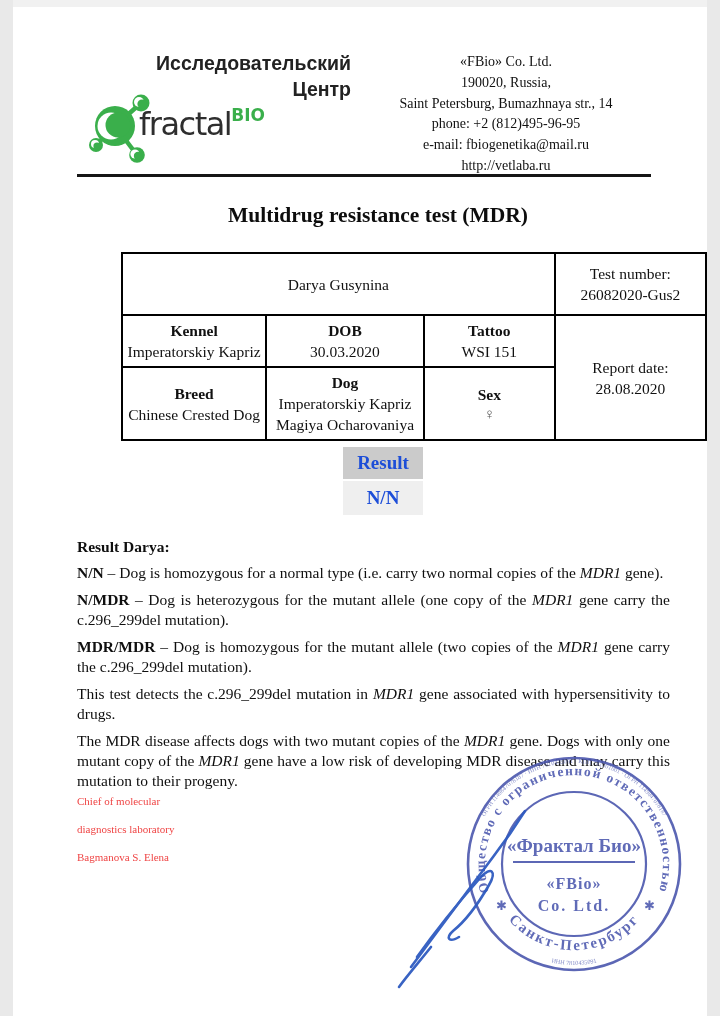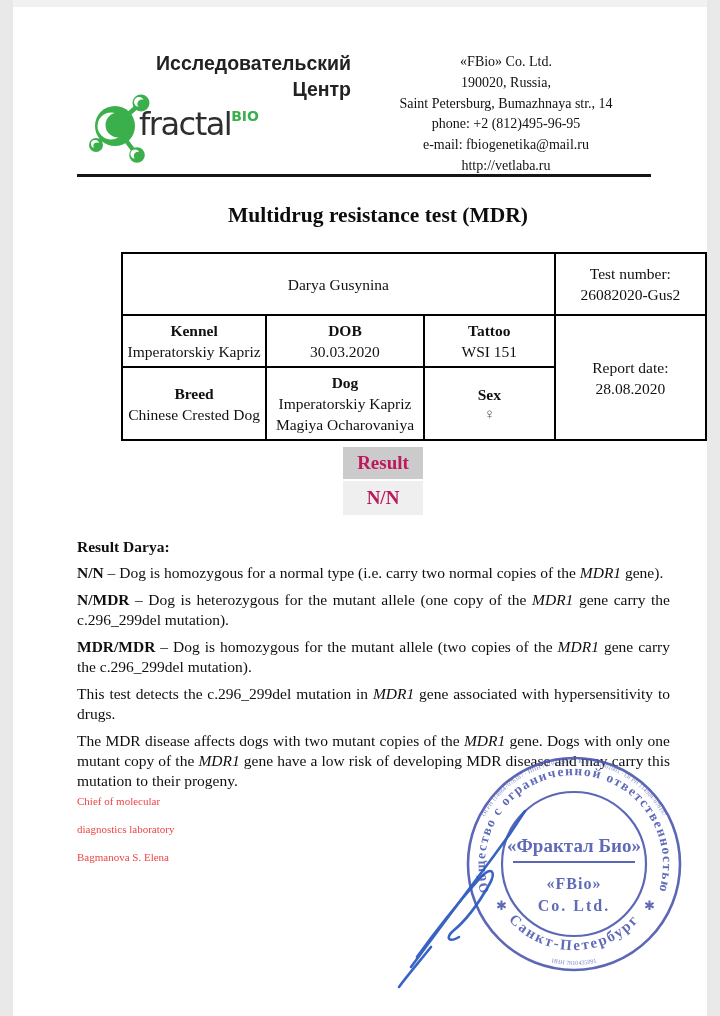--- a/index.html
+++ b/index.html
@@ -7,40 +7,40 @@
   .page{position:relative;width:694px;height:1016px;background:#ffffff;overflow:hidden;margin:0 auto;}
   .top-strip{position:absolute;left:0;top:0;width:720px;height:7px;background:#f1f1f1;}
 
   
   .ru-center{position:absolute;left:140px;top:50px;width:198px;text-align:right;
     font-family:"Liberation Sans",sans-serif;font-weight:bold;font-size:19.5px;line-height:26px;color:#222;}
   .logo-wrap{position:absolute;left:72px;top:92px;width:260px;height:80px;}
   .logo-icon{position:absolute;left:0;top:0;}
   .logo-text{position:absolute;left:54px;top:13px;font-family:"DejaVu Sans",sans-serif;
     font-size:32px;letter-spacing:-1.5px;color:#2e2e2e;}
-  .logo-sup{font-size:14px;font-weight:bold;color:#3aaf4b;letter-spacing:0;vertical-align:14px;}
+  .logo-sup{font-size:17px;font-weight:bold;color:#3aaf4b;letter-spacing:0;vertical-align:14px;}
   .address{position:absolute;left:362px;top:52px;width:262px;text-align:center;
     font-size:14px;line-height:20.8px;color:#111;}
   .hr{position:absolute;left:64px;top:174px;width:574px;height:3px;background:#161616;}
 
   
   .title{position:absolute;left:60px;top:203px;width:610px;text-align:center;
     font-size:21.5px;font-weight:bold;color:#0d0d0d;}
 
   
   .info-table{position:absolute;left:72px;top:252px;border-collapse:collapse;
     font-size:15.5px;color:#111;table-layout:fixed;margin-left:36px;}
   .info-table td{border:2px solid #000;text-align:center;vertical-align:middle;padding:4px 4px;line-height:21px;}
   .info-table .lbl{font-weight:bold;}
   .owner-cell{height:52px;}
   .sex-sym{color:#555;font-size:15px;line-height:19px;}
 
   
   .result-wrap{position:absolute;left:330px;top:447px;width:80px;text-align:center;
-    font-weight:bold;font-size:19px;color:#be185d;}
+    font-weight:bold;font-size:19px;color:#1d4ed8;}
   .result-label{background:#cbcbcb;padding:5px 0;}
   .result-value{background:#efefef;padding:6px 0;margin-top:2px;}
 
   
   .codes{position:absolute;left:64px;top:538px;width:601px;font-size:15.5px;color:#0f0f0f;}
   .codes-heading{font-weight:bold;margin:0 0 2px 0;}
   .body-par{margin:7px 8px 0 0;text-align:justify;line-height:20px;}
   .body-par em{font-style:italic;}
   .body-par strong{font-weight:bold;}
 

